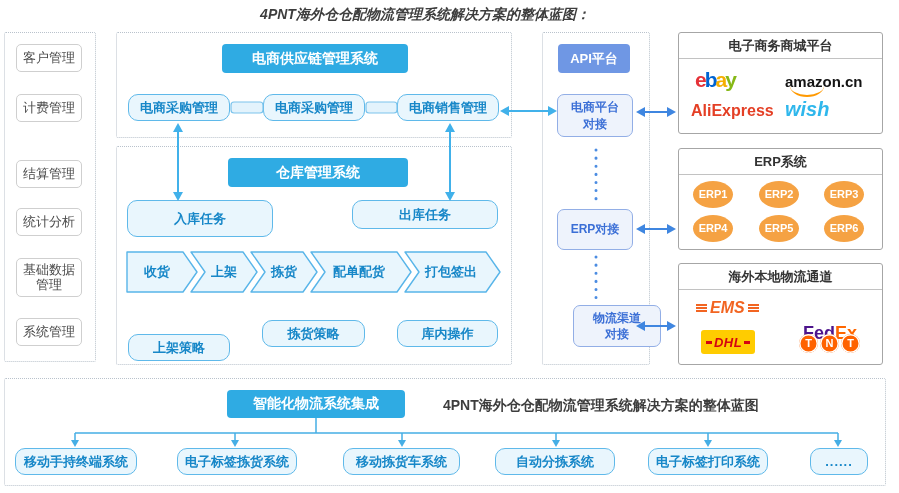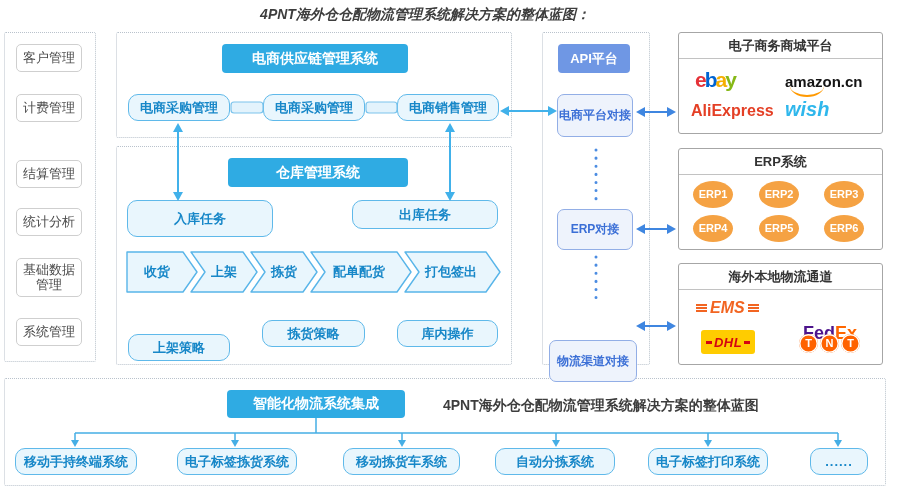--- a/index.html
+++ b/index.html
@@ -8,21 +8,21 @@
   .abs{position:absolute;box-sizing:border-box;}
   .dashed{border:1px dotted #b9c2cc;border-radius:2px;z-index:1;}
   .ctr{display:flex;align-items:center;justify-content:center;text-align:center;}
   .gray-item{background:#fff;border:1px solid #cfcfcf;border-radius:5px;color:#4a4a4a;
              font-size:13px;line-height:1.15;z-index:2;}
   .blue-hd{background:#2fabe3;color:#fff;border-radius:4px;font-size:14px;font-weight:bold;z-index:2;}
   .lite-box{background:#e9f6fd;border:1px solid #5fb9ea;border-radius:10px;color:#1787c8;
             font-size:13px;font-weight:bold;z-index:2;}
   .api-hd{background:#6f97e4;color:#fff;border-radius:4px;font-size:13px;font-weight:bold;z-index:2;}
   .lav-box{background:#eef3fc;border:1px solid #92aee6;border-radius:7px;color:#3b6fd6;
-           font-size:12px;font-weight:bold;line-height:1.35;z-index:2;flex-direction:row;}
+           font-size:12px;font-weight:bold;line-height:1.35;z-index:2;flex-direction:column;}
   .lav-box span{display:block;}
   .chev-label{color:#1787c8;font-size:13px;font-weight:bold;z-index:6;line-height:40px;text-align:center;}
   .card{background:#fff;border:1px solid #a6a6a6;border-radius:3px;z-index:2;}
   .card-hd{height:25px;line-height:25px;text-align:center;border-bottom:1px solid #c2c2c2;
            color:#333;font-size:13px;font-weight:bold;}
   .erp-pill{position:absolute;width:40px;height:27px;background:#f5a243;border-radius:50%;
             color:#fff;font-size:11px;font-weight:bold;line-height:27px;text-align:center;}
   .title-text{color:#3d3d3d;font-size:14px;font-weight:bold;z-index:2;}
   
   .ebay{font-size:21px;font-weight:bold;letter-spacing:-2px;line-height:1;}
@@ -87,21 +87,21 @@
   <div class="abs dashed" style="left:542px;top:32px;width:108px;height:333px;"></div>
   <div class="abs api-hd ctr" style="left:558px;top:44px;width:72px;height:29px;">API平台</div>
   <div class="abs lav-box ctr" style="left:557px;top:94px;width:76px;height:43px;">
     <span>电商平台</span>
       <span>对接</span>
   </div>
   <div class="abs lav-box ctr" style="left:557px;top:209px;width:76px;height:41px;">
     <span>ERP对接</span>
       <span></span>
   </div>
-  <div class="abs lav-box ctr" style="left:549px;top:305px;width:88px;height:42px;margin-top:35px;">
+  <div class="abs lav-box ctr" style="left:573px;top:305px;width:88px;height:42px;">
     <span>物流渠道</span>
       <span>对接</span>
   </div>
 
   <div class="abs card" style="left:678px;top:32px;width:205px;height:102px;">
     <div class="card-hd">电子商务商城平台</div>
     <div class="abs ebay" style="left:16px;top:36px;"><span class="l1">e</span><span class="l2">b</span><span class="l3">a</span><span class="l4">y</span></div>
     <div class="abs" style="left:106px;top:40px;">
       <span class="amazon">amazon.cn</span>
       <div class="am-swoosh"></div>

